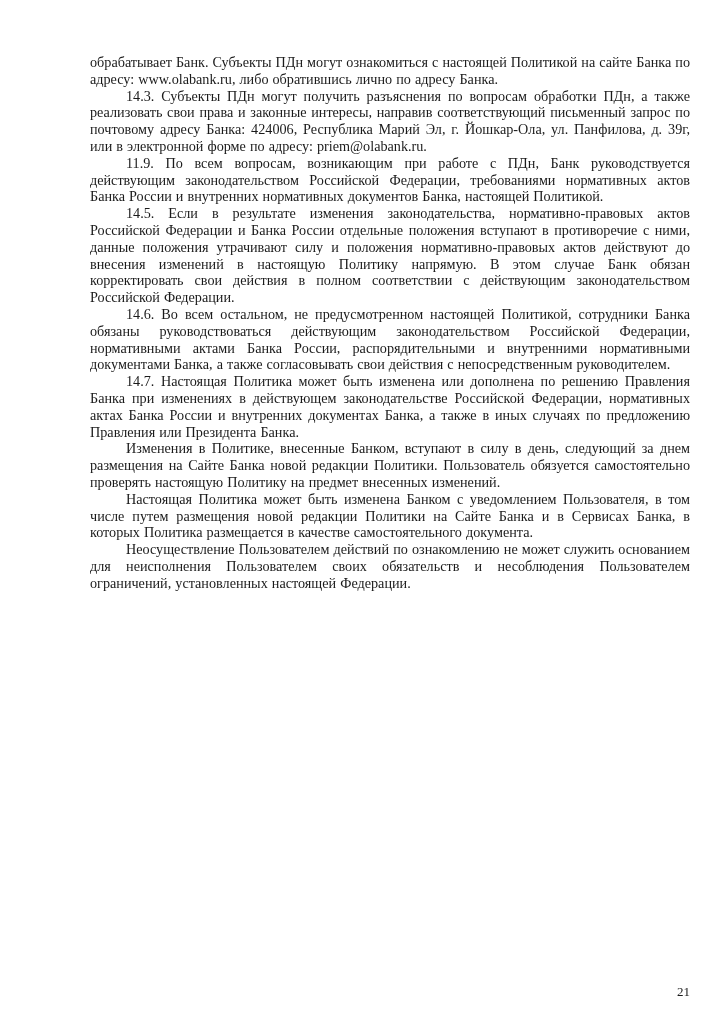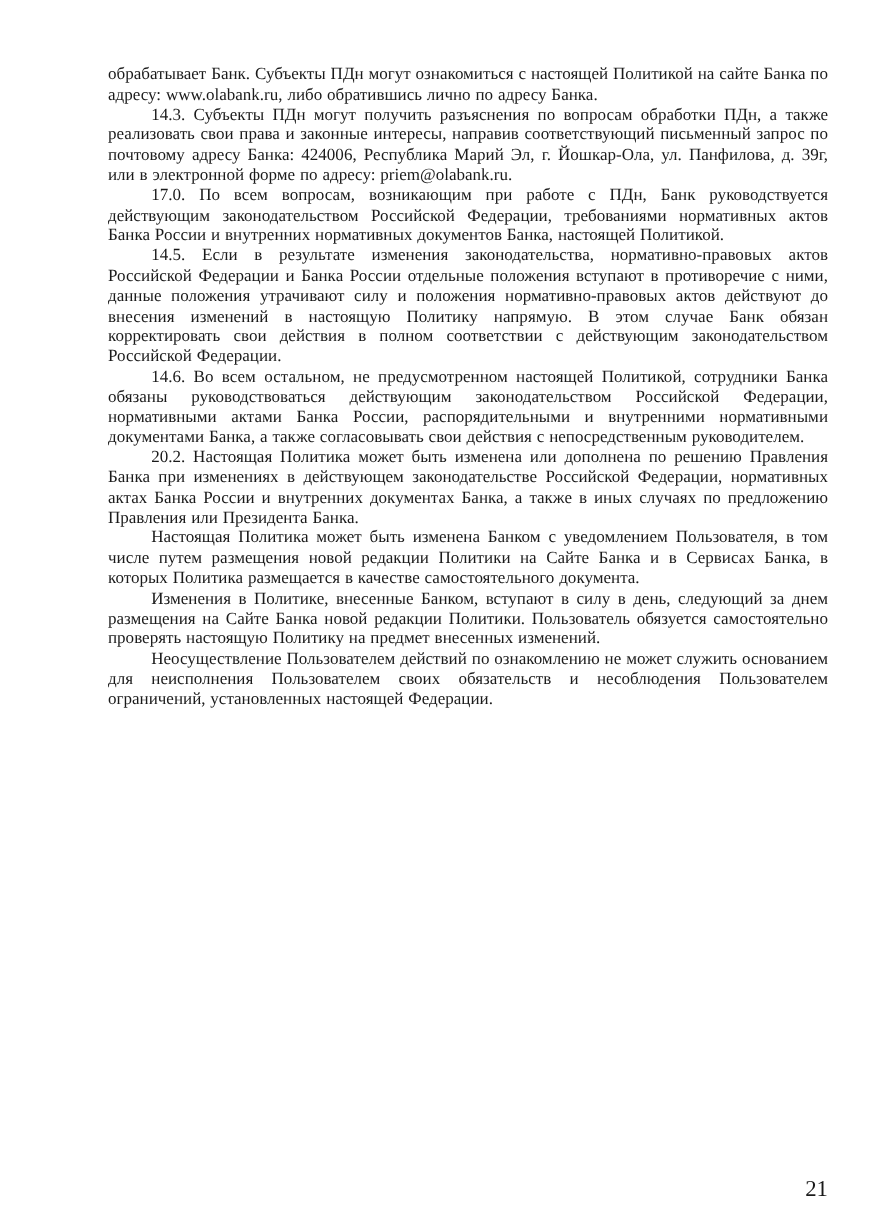--- a/index.html
+++ b/index.html
@@ -32,34 +32,34 @@
     text-indent: 36px;
     word-spacing: 0.5px;
   }
   .text-block p.no-indent {
     text-indent: 0;
   }
   .page-number {
     position: absolute;
     right: 34px;
     top: 961px;
-    font-size: 19px;
+    font-size: 13px;
     line-height: 15px;
     color: #1a1a1a;
   }
 </style>
 </head>
 <body>
 
 <div class="page">
   <div class="text-block">
     <p class="no-indent">обрабатывает Банк. Субъекты ПДн могут ознакомиться с настоящей Политикой на сайте Банка по адресу: www.olabank.ru, либо обратившись лично по адресу Банка.</p>
     <p>14.3. Субъекты ПДн могут получить разъяснения по вопросам обработки ПДн, а также реализовать свои права и законные интересы, направив соответствующий письменный запрос по почтовому адресу Банка: 424006, Республика Марий Эл, г. Йошкар-Ола, ул. Панфилова, д. 39г, или в электронной форме по адресу: priem@olabank.ru.</p>
-    <p>17.0. По всем вопросам, возникающим при работе с ПДн, Банк руководствуется действующим законодательством Российской Федерации, требованиями нормативных актов Банка России и внутренних нормативных документов Банка, настоящей Политикой.</p>
+    <p>11.9. По всем вопросам, возникающим при работе с ПДн, Банк руководствуется действующим законодательством Российской Федерации, требованиями нормативных актов Банка России и внутренних нормативных документов Банка, настоящей Политикой.</p>
     <p>14.5. Если в результате изменения законодательства, нормативно-правовых актов Российской Федерации и Банка России отдельные положения вступают в противоречие с ними, данные положения утрачивают силу и положения нормативно-правовых актов действуют до внесения изменений в настоящую Политику напрямую. В этом случае Банк обязан корректировать свои действия в полном соответствии с действующим законодательством Российской Федерации.</p>
     <p>14.6. Во всем остальном, не предусмотренном настоящей Политикой, сотрудники Банка обязаны руководствоваться действующим законодательством Российской Федерации, нормативными актами Банка России, распорядительными и внутренними нормативными документами Банка, а также согласовывать свои действия с непосредственным руководителем.</p>
-    <p>20.2. Настоящая Политика может быть изменена или дополнена по решению Правления Банка при изменениях в действующем законодательстве Российской Федерации, нормативных актах Банка России и внутренних документах Банка, а также в иных случаях по предложению Правления или Президента Банка.</p>
+    <p>14.7. Настоящая Политика может быть изменена или дополнена по решению Правления Банка при изменениях в действующем законодательстве Российской Федерации, нормативных актах Банка России и внутренних документах Банка, а также в иных случаях по предложению Правления или Президента Банка.</p>
+    <p>Изменения в Политике, внесенные Банком, вступают в силу в день, следующий за днем размещения на Сайте Банка новой редакции Политики. Пользователь обязуется самостоятельно проверять настоящую Политику на предмет внесенных изменений.</p>
     <p>Настоящая Политика может быть изменена Банком с уведомлением Пользователя, в том числе путем размещения новой редакции Политики на Сайте Банка и в Сервисах Банка, в которых Политика размещается в качестве самостоятельного документа.</p>
-    <p>Изменения в Политике, внесенные Банком, вступают в силу в день, следующий за днем размещения на Сайте Банка новой редакции Политики. Пользователь обязуется самостоятельно проверять настоящую Политику на предмет внесенных изменений.</p>
     <p>Неосуществление Пользователем действий по ознакомлению не может служить основанием для неисполнения Пользователем своих обязательств и несоблюдения Пользователем ограничений, установленных настоящей Федерации.</p>
   </div>
   <div class="page-number">21</div>
 </div>
 
 </body></html>

